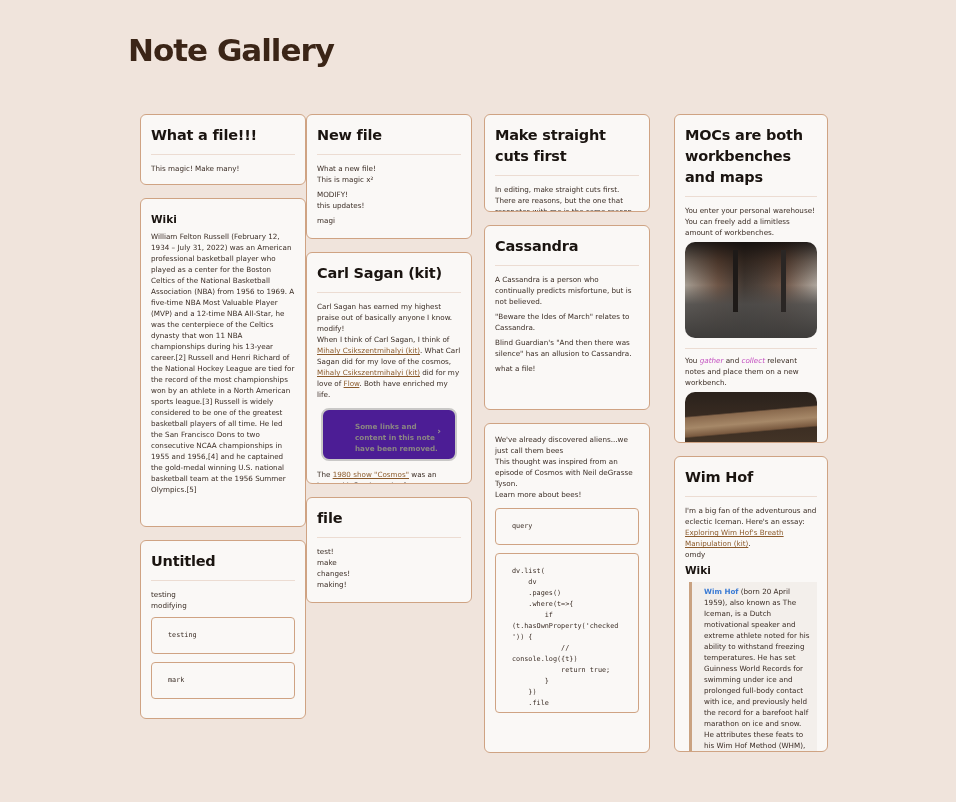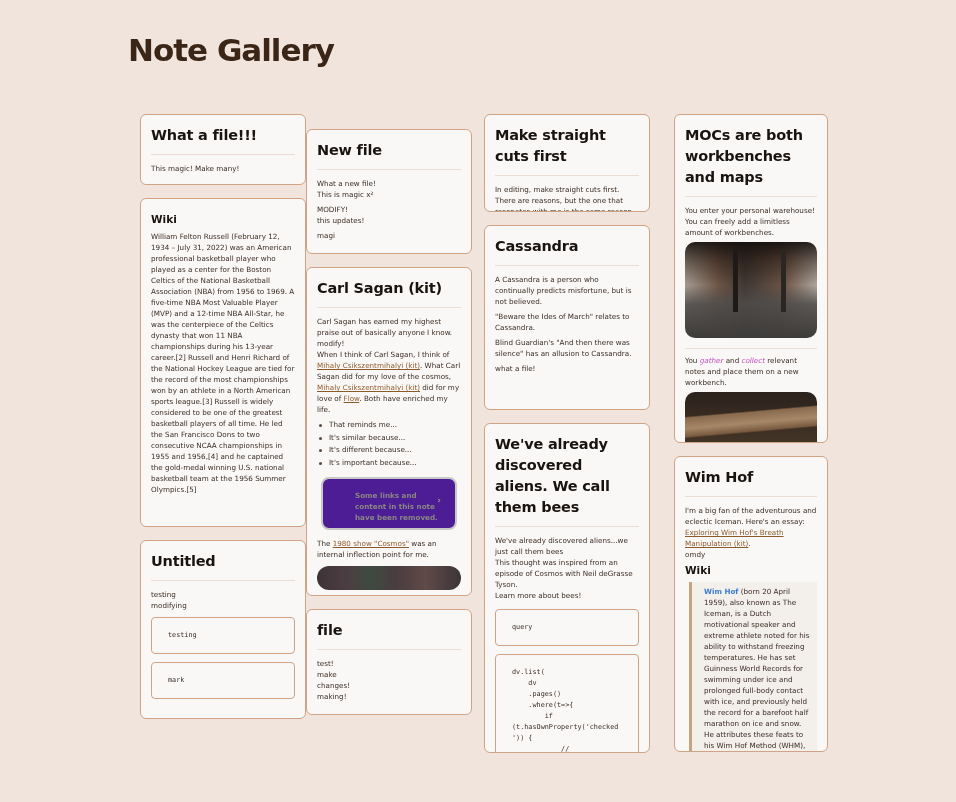--- a/index.html
+++ b/index.html
@@ -101,40 +101,34 @@
 
   <div class="card" style="height:179px;">
     <h2>Untitled</h2>
     <p><span>testing</span><br><span>modifying</span></p>
     <div class="codebox">testing</div>
     <div class="codebox">mark</div>
   </div>
 </div>
 
 <div class="col c2">
-  <div class="card" style="height:125px;margin-top:15px;">
+  <div class="card" style="height:125px;">
     <h2>New file</h2>
     <p><span>What a new file!</span><br><span>This is magic x²</span></p>
     <p><span>MODIFY!</span><br><span>this updates!</span></p>
     <p>magi</p>
   </div>
 
-  <div class="card" style="height:329px;">
+  <div class="card" style="height:232px;">
     <h2>Carl Sagan (kit)</h2>
     <p>
       <span>Carl Sagan has earned my highest praise out of basically anyone I know.</span><br>
       <span>modify!</span><br>
       <span>When I think of Carl Sagan, I think of </span><a>Mihaly Csikszentmihalyi (kit)</a><span>. What Carl Sagan did for my love of the cosmos, </span><a>Mihaly Csikszentmihalyi (kit)</a><span> did for my love of </span><a>Flow</a><span>. Both have enriched my life.</span>
     </p>
-    <ul>
-      <li>That reminds me...</li>
-      <li>It's similar because...</li>
-      <li>It's different because...</li>
-      <li>It's important because...</li>
-    </ul>
     <div class="notice">
       <span>Some links and content in this note have been removed.</span>
       <span class="chev">›</span>
     </div>
     <p><span>The </span><a>1980 show "Cosmos"</a><span> was an internal inflection point for me.</span></p>
     <div class="img-pill"></div>
     <h3 style="font-size:11.5px;margin:0 0 3px;">Extra</h3>
 
   </div>
 
@@ -157,21 +151,20 @@
 
   <div class="card" style="height:185px;">
     <h2>Cassandra</h2>
     <p>A Cassandra is a person who continually predicts misfortune, but is not believed.</p>
     <p>"Beware the Ides of March" relates to Cassandra.</p>
     <p>Blind Guardian's "And then there was silence" has an allusion to Cassandra.</p>
     <p>what a file!</p>
   </div>
 
   <div class="card" style="height:330px;">
-    <h2>We've already discovered aliens. We call them bees</h2>
     <p><span>We've already discovered aliens...we just call them bees</span><br><span>This thought was inspired from an episode of Cosmos with Neil deGrasse Tyson.</span><br><span>Learn more about bees!</span></p>
     <div class="codebox" style="margin-top:8px;">query</div>
     <div class="codebox" style="height:160px;">dv.list(
     dv
     .pages()
     .where(t=&gt;{
         if
 (t.hasOwnProperty('checked
 ')) {
             //

